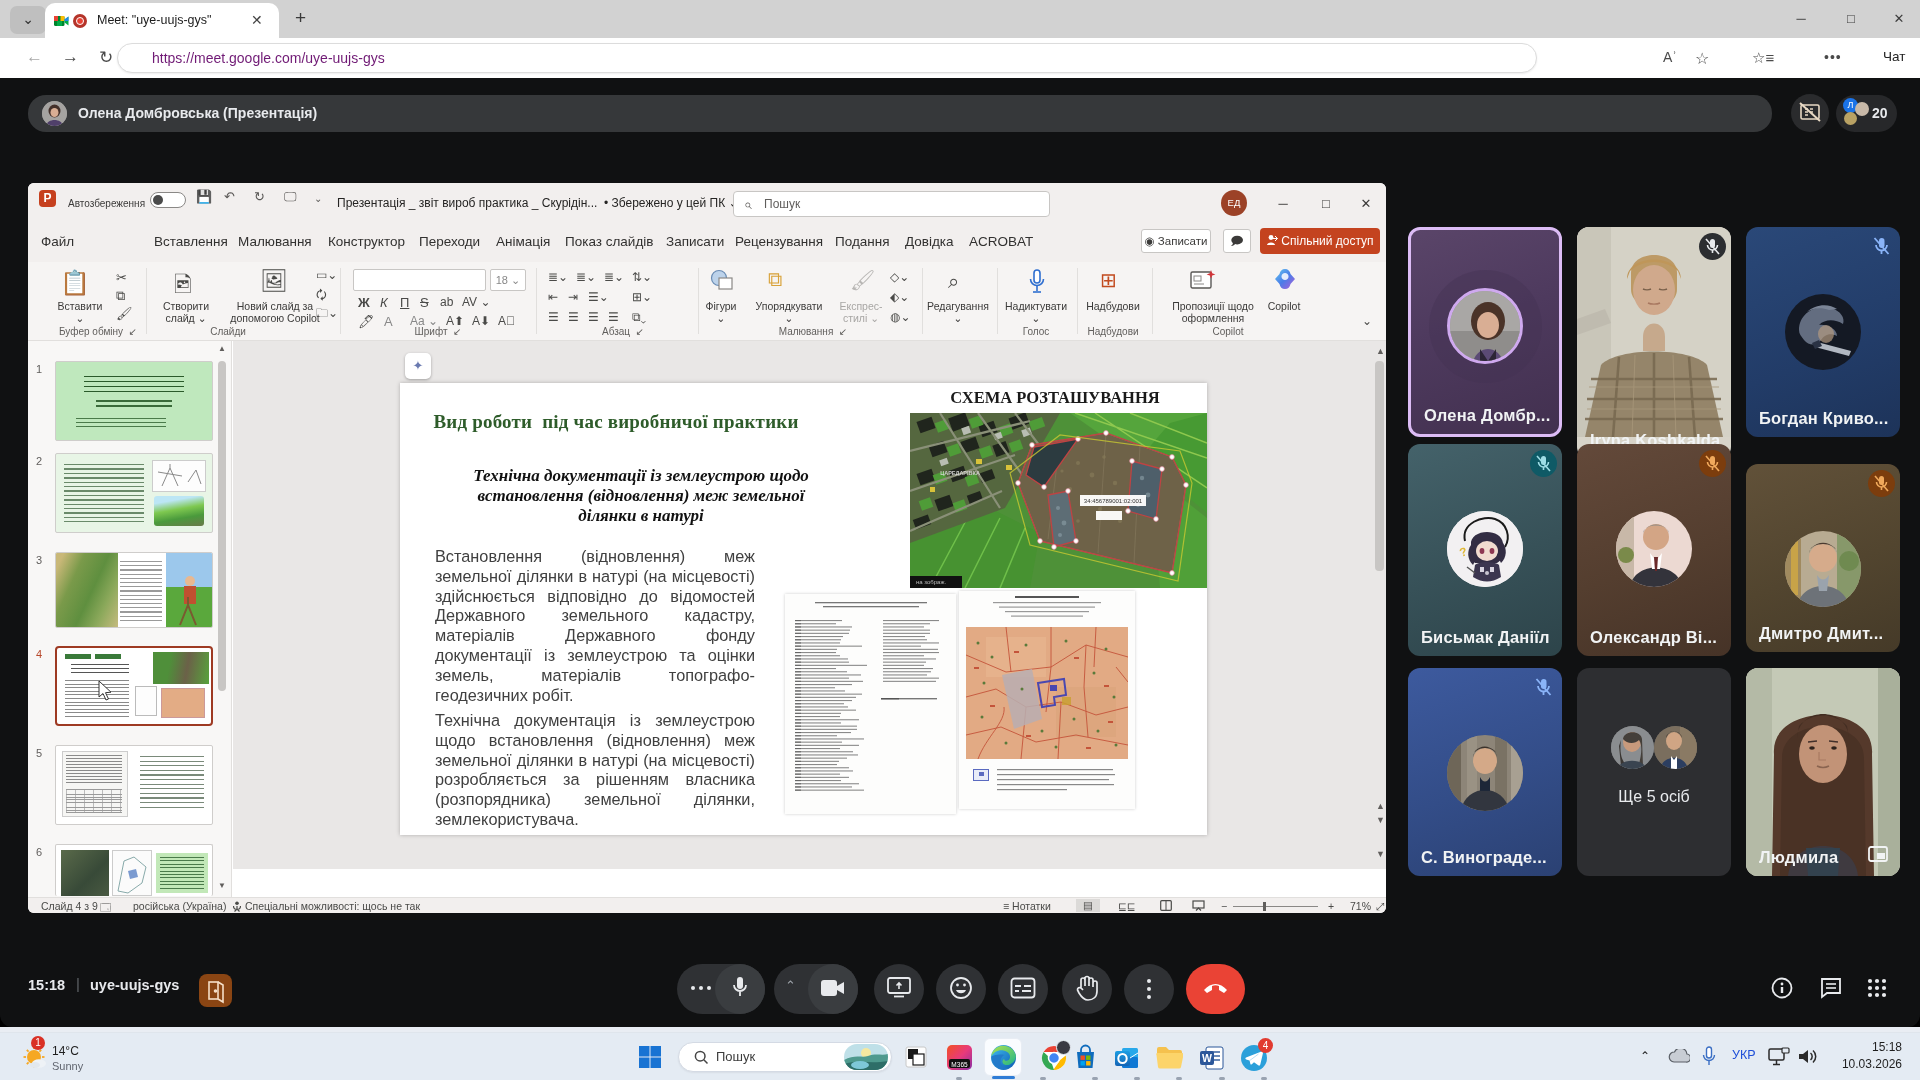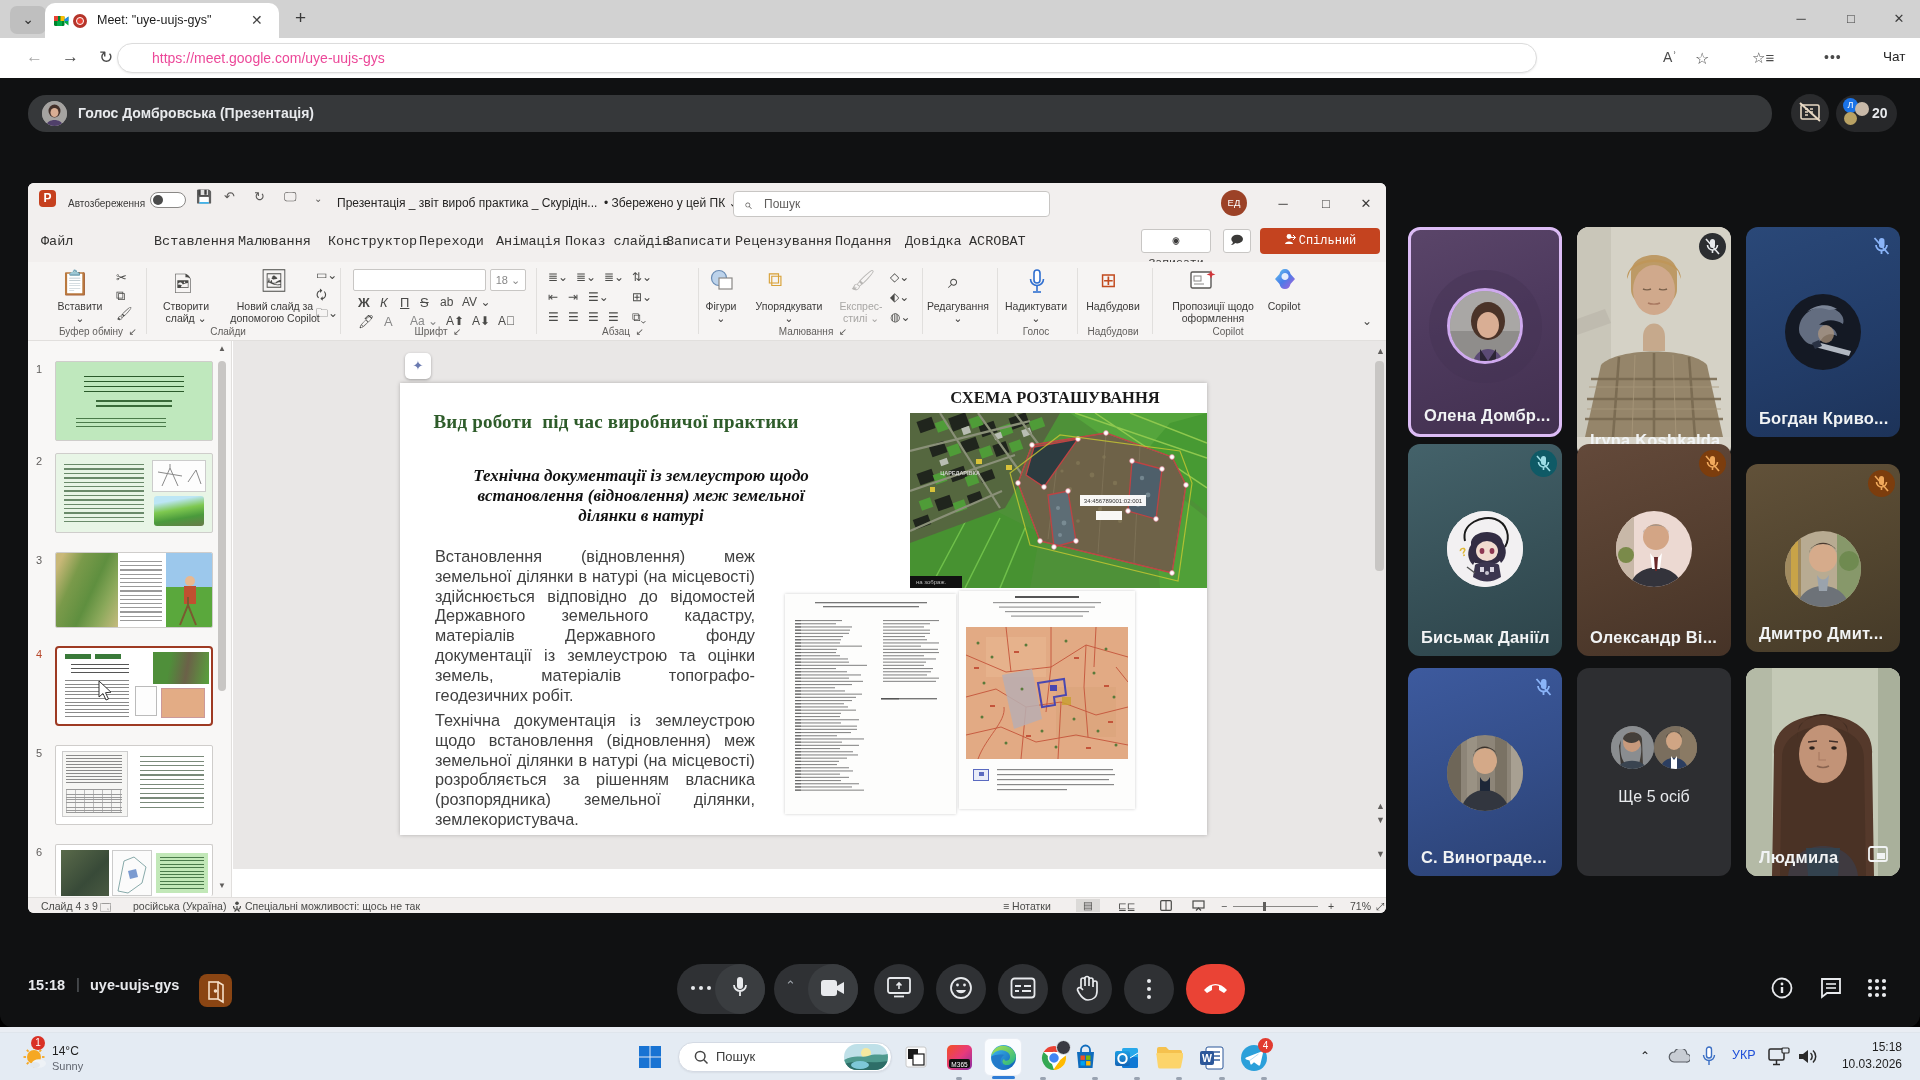--- a/index.html
+++ b/index.html
@@ -9,42 +9,42 @@
   #tabstrip { position:absolute; left:0; top:0; width:1920px; height:38px; background:#d2d2d2; }
   #tabchev { position:absolute; left:10px; top:6px; width:36px; height:28px; background:#bfbfbf; border-radius:7px; color:#333; text-align:center; line-height:26px; font-size:14px; }
   #tab { position:absolute; left:45px; top:3px; width:234px; height:35px; background:#fff; border-radius:10px 10px 0 0; }
   #tab .ttl { position:absolute; left:52px; top:10px; font-size:12.5px; color:#1b1b1b; }
   #tab .x { position:absolute; left:206px; top:9px; font-size:14px; color:#444; }
   #newtab { position:absolute; left:295px; top:7px; font-size:19px; color:#3a3a3a; font-weight:400; }
   .wctl { position:absolute; top:0px; width:46px; height:37px; color:#3c3c3c; font-size:13px; text-align:center; line-height:37px; }
   #toolbar { position:absolute; left:0; top:38px; width:1920px; height:40px; background:#ffffff; }
   .navic { position:absolute; top:9px; font-size:17px; color:#4a4a4a; }
   #urlpill { position:absolute; left:117px; top:5px; width:1420px; height:30px; border:1px solid #dcdcdc; border-radius:15px; background:#fff; box-shadow:0 1px 2px rgba(0,0,0,.08); }
-  #urltext { position:absolute; left:152px; top:12px; font-size:14px; color:#ec4899; }
+  #urltext { position:absolute; left:152px; top:12px; font-size:14px; color:#701a75; }
   .tbic { position:absolute; top:11px; font-size:14px; color:#4a4a4a; }
   
   #meet { position:absolute; left:0; top:78px; width:1920px; height:949px; background:#101112; border-radius:0 0 12px 12px; }
   #meethdr { position:absolute; left:28px; top:17px; width:1744px; height:37px; background:#36383a; border-radius:18px; }
   #meethdr .av { position:absolute; left:14px; top:6px; width:25px; height:25px; border-radius:50%; background:#8d8d8d; overflow:hidden; }
   #meethdr .nm { position:absolute; left:50px; top:10px; color:#e8eaed; font-size:14px; font-weight:bold; }
   
   #ppt { position:absolute; left:28px; top:105px; width:1358px; height:730px; background:#fff; border-radius:6px; overflow:hidden; font-family:"Liberation Sans", sans-serif; }
   #ptitle { position:absolute; left:0; top:0; width:1358px; height:41px; background:#f2efee; }
   #pticon { position:absolute; left:11px; top:7px; width:17px; height:17px; background:#c6401e; border-radius:4px; }
   #pticon:after { content:"P"; position:absolute; left:4.5px; top:1px; color:#fff; font-size:12px; font-weight:bold; }
   .qat { position:absolute; top:6px; font-size:13px; color:#5c5a58; }
   #autosave { position:absolute; left:40px; top:15px; font-size:10px; color:#3b3a39; }
   #toggle { position:absolute; left:122px; top:9px; width:36px; height:16px; background:#fff; border:1px solid #8a8886; border-radius:9px; }
   #toggle:after { content:""; position:absolute; left:2px; top:2px; width:10px; height:10px; border-radius:50%; background:#4a4a4a; }
   #ptname { position:absolute; left:309px; top:13px; font-size:12px; color:#252423; }
   #psearch { position:absolute; left:705px; top:8px; width:317px; height:26px; background:#fff; border:1px solid #c8c6c4; border-radius:4px; font-size:12px; color:#605e5c; line-height:24px; padding-left:30px; }
   #psearch:before { content:"\2315"; position:absolute; left:10px; top:0px; font-size:14px; color:#605e5c; transform:scaleX(-1); display:inline-block; }
   #edbadge { position:absolute; left:1193px; top:7px; width:26px; height:26px; border-radius:50%; background:#9c4227; color:#fff; font-size:9.5px; text-align:center; line-height:26px; }
   .pwc { position:absolute; top:0; width:40px; height:41px; text-align:center; line-height:41px; font-size:13px; color:#3b3a39; }
-  #ptabs { position:absolute; left:0; top:41px; width:1462px; height:38px; background:#f2efee; font-size:13.5px; color:#323130;font-family:Liberation Mono, monospace; }
+  #ptabs { position:absolute; left:0; top:41px; width:1462px; height:38px; background:#f2efee; font-size:13.5px; color:#323130; }
   #ptabs .t { position:absolute; top:10px; }
   #ptabs .act { color:#242424; font-weight:bold; }
   #ptabs .act:after { content:""; position:absolute; left:-2px; right:-2px; bottom:-8px; height:3px; background:#b7472a; border-radius:2px; }
   #recbtn { position:absolute; left:1113px; top:5px; width:70px; height:24px; border:1px solid #c8c6c4; border-radius:3px; background:#fff; font-size:11.5px; color:#3b3a39; text-align:center; line-height:22px; }
   #cmtbtn { position:absolute; left:1195px; top:5px; width:28px; height:24px; border:1px solid #c8c6c4; border-radius:3px; background:#fff; text-align:center; line-height:22px; font-size:12px; color:#3b3a39; }
   #sharebtn { position:absolute; left:1232px; top:4px; width:120px; height:26px; background:#c4431f; border-radius:4px; color:#fff; font-size:12px; text-align:center; line-height:26px; }
   #pribbon { position:absolute; left:0; top:79px; width:1358px; height:79px; background:#f6f4f3; border-bottom:1px solid #e1dfdd; }
   .rsep { position:absolute; top:6px; width:1px; height:66px; background:#e1dfdd; }
   .rlabel { position:absolute; top:64px; font-size:10px; color:#605e5c; text-align:center; }
   .ric { position:absolute; color:#4a4a48; }
@@ -129,21 +129,21 @@
   <div class="tbic" style="left:1883px;font-size:13.5px;color:#222;">Чат</div>
 </div>
 <div id="meet">
   <div id="meethdr">
     <div class="av"><svg width="25" height="25" viewBox="0 0 25 25">
           <rect width="25" height="25" fill="#a5a3a1"></rect>
           <ellipse cx="12.5" cy="10" rx="6" ry="6.5" fill="#43302a"></ellipse>
           <ellipse cx="12.5" cy="11.5" rx="4" ry="4.5" fill="#d9ae94"></ellipse>
           <path d="M4 25 C5 17 20 17 21 25 Z" fill="#50406a"></path>
         </svg></div>
-    <div class="nm">Голос Домбровська (Презентація)</div>
+    <div class="nm">Олена Домбровська (Презентація)</div>
   </div>
   <div class="abs" style="left:1791px;top:16px;width:38px;height:38px;border-radius:50%;background:#2a2b2d;">
     <svg width="38" height="38" viewBox="0 0 38 38">
         <g stroke="#e8d9c4" stroke-width="1.6" fill="none">
           <rect x="10" y="11" width="18" height="14" rx="1.5"></rect>
           <path d="M14 15 h3 M14 18 h3 M14 21 h3 M19 15 h3 M19 18 h3"></path>
           <line x1="9" y1="9" x2="29" y2="27" stroke-width="2"></line>
         </g>
       </svg>
   </div>

